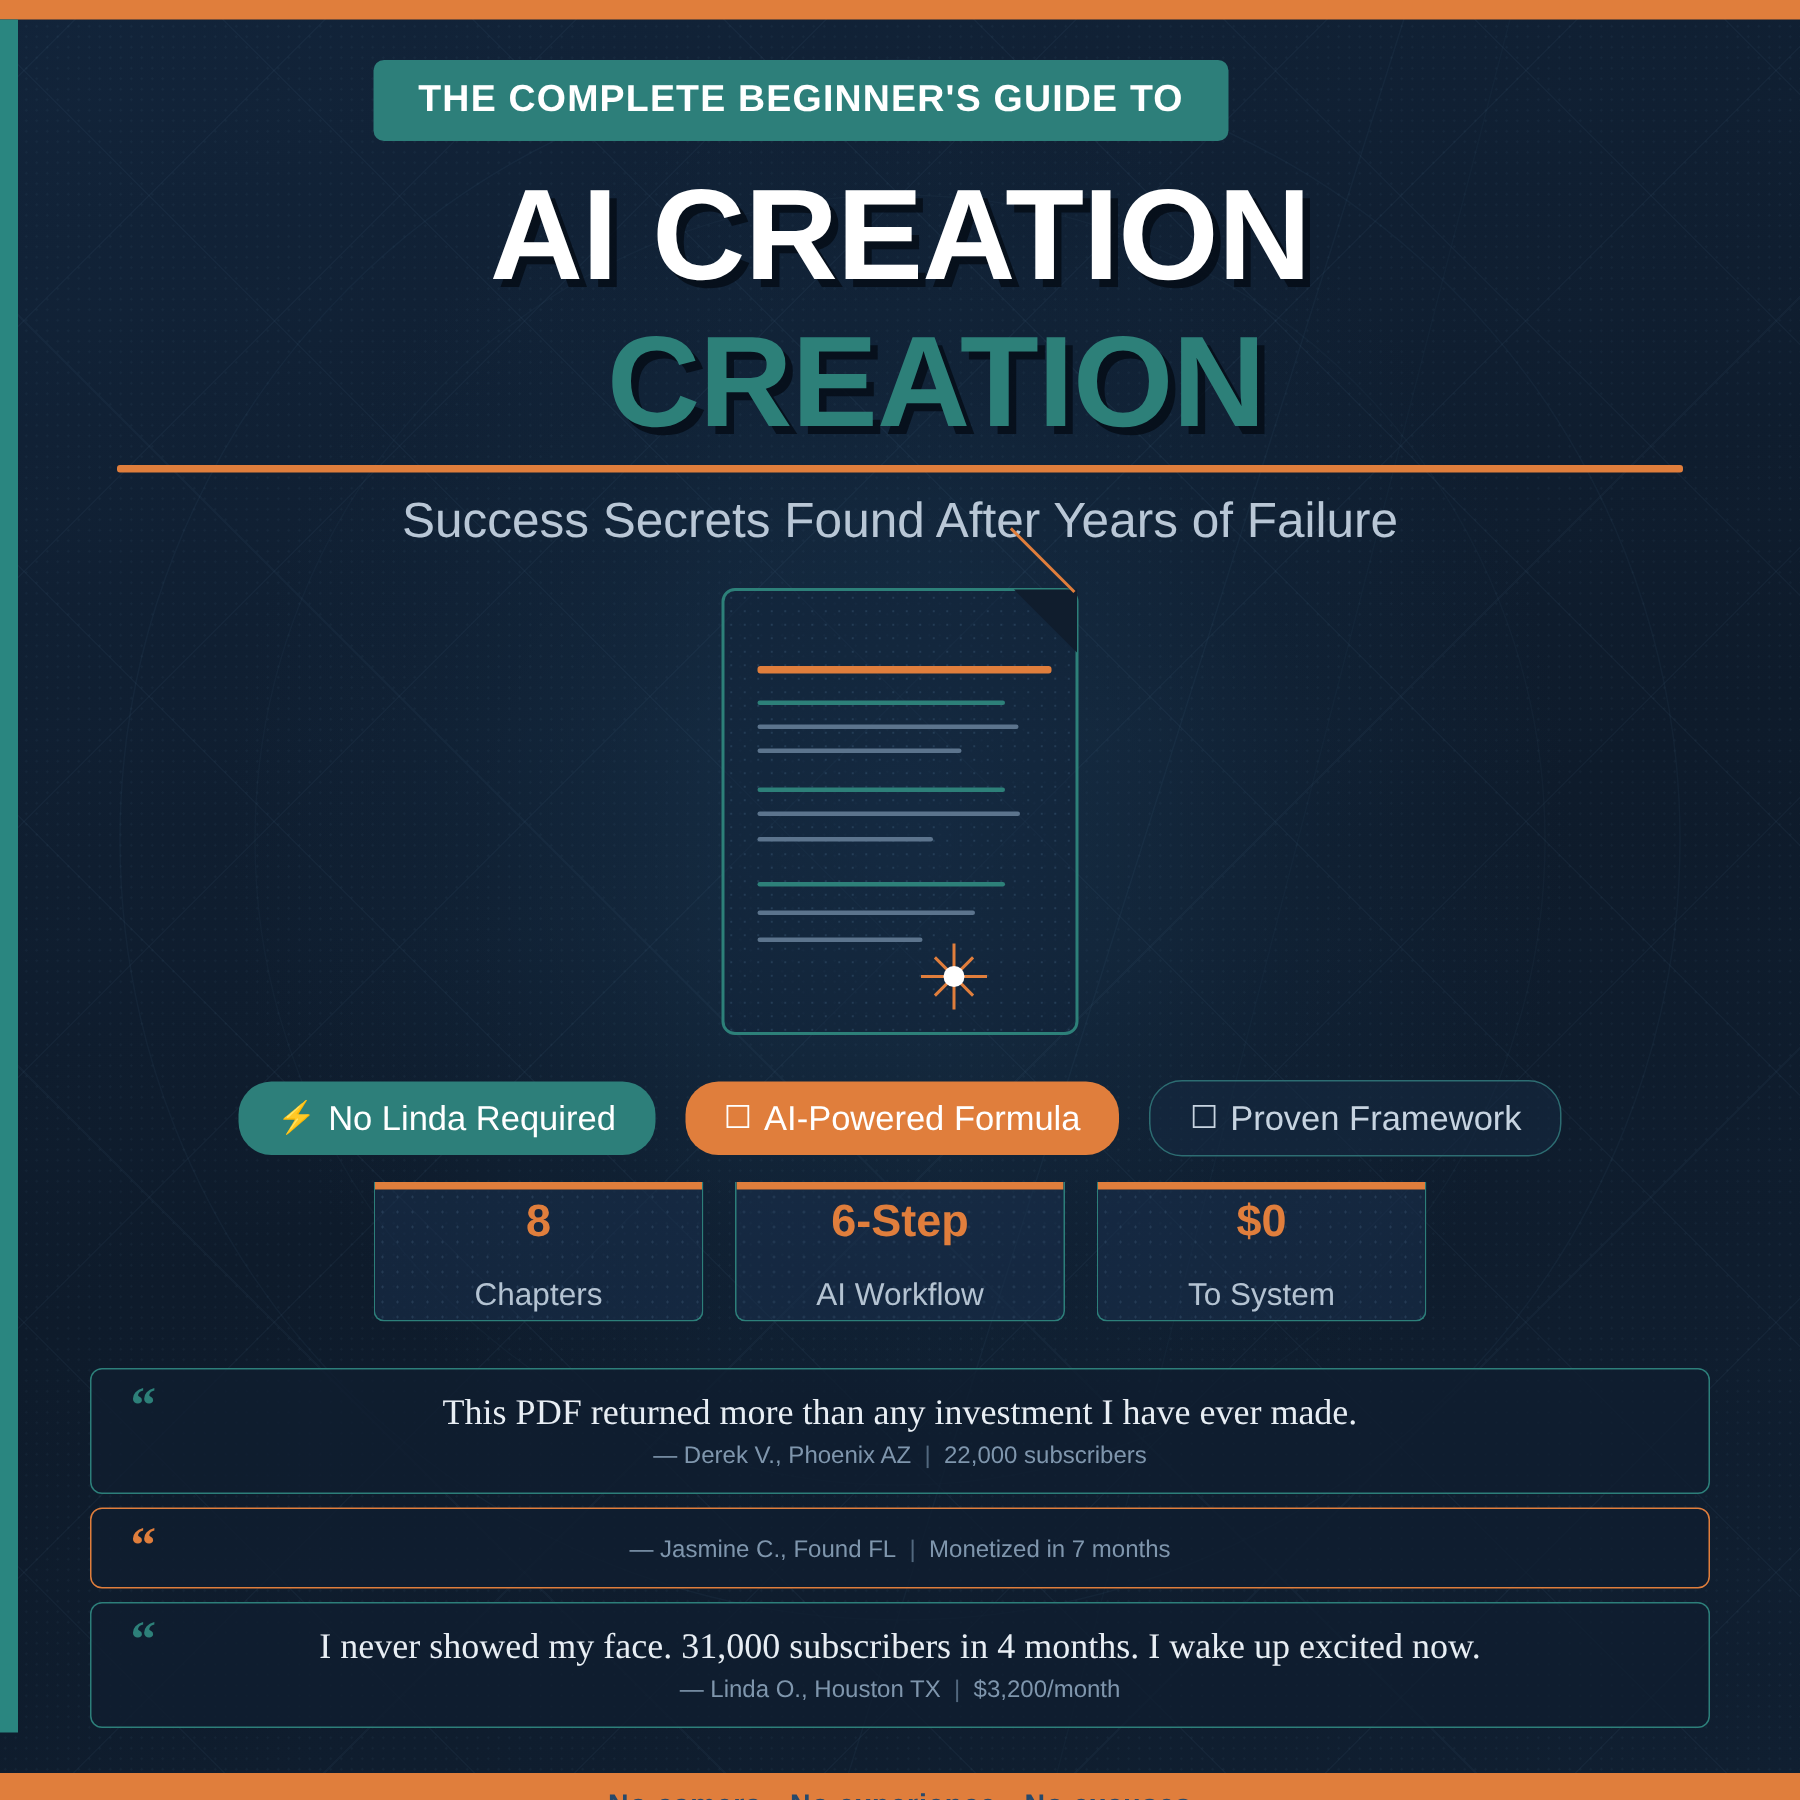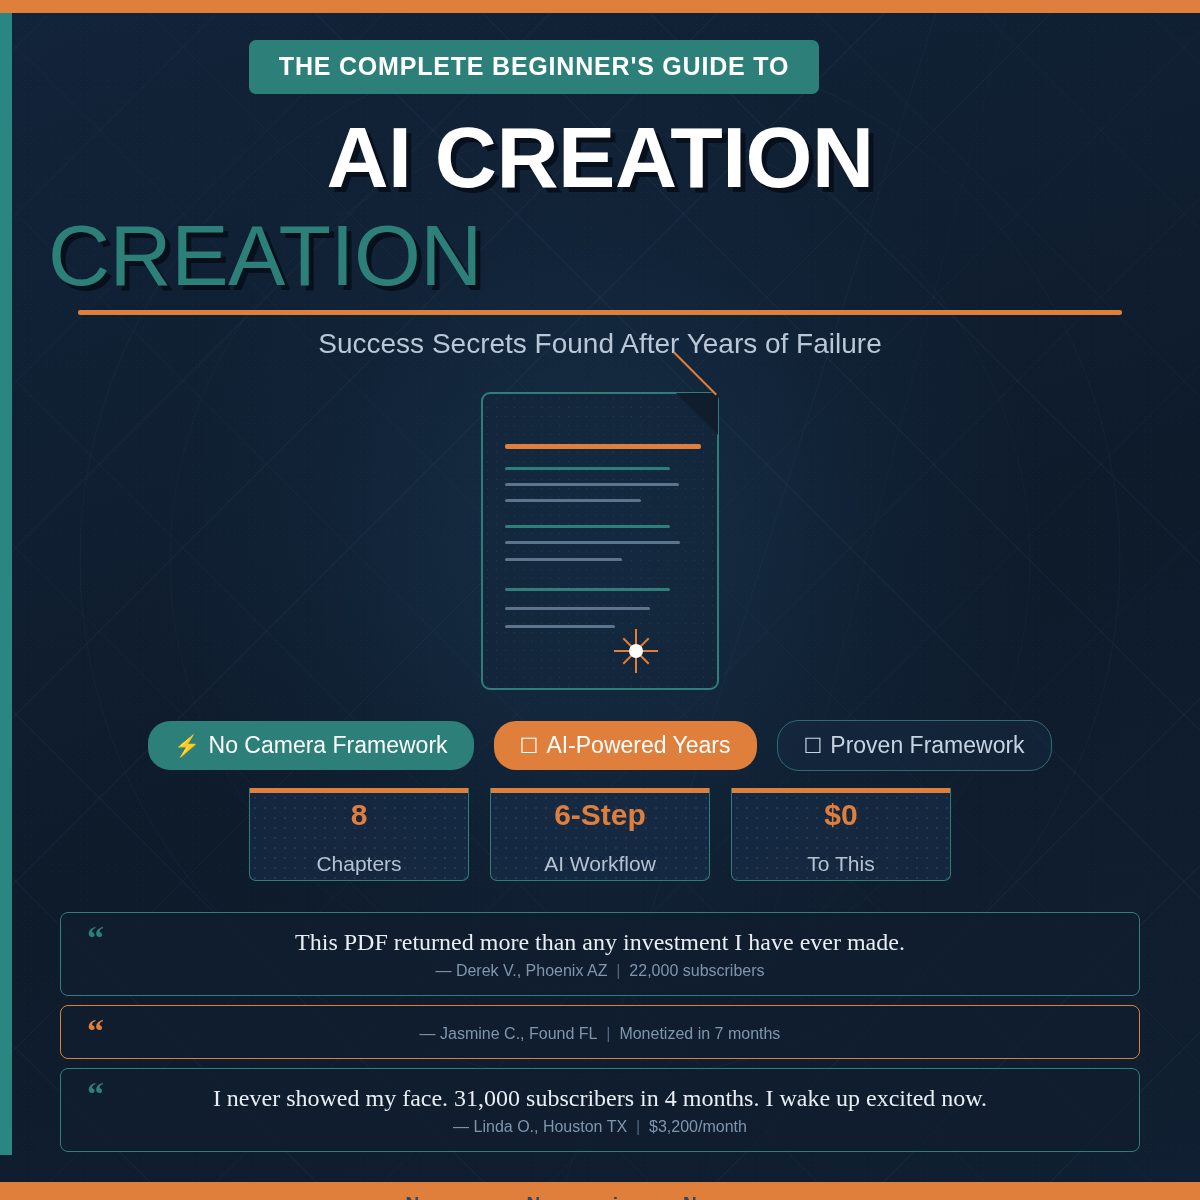--- a/index.html
+++ b/index.html
@@ -58,29 +58,29 @@
     font-size:25px; font-weight:bold; letter-spacing:0.8px;
   }
 
   
   .title1{
     position:absolute; top:108px; left:0; width:1200px; text-align:center;
     font-size:86px; font-weight:bold; color:#ffffff; letter-spacing:-0.5px;
     text-shadow:5px 5px 0 rgba(5,12,22,0.82);
   }
   .title2{
-    position:absolute; top:206px; left:0; width:1200px; 
-    font-size:86px; font-weight:normal; color:#2d8079; letter-spacing:-0.5px;
+    position:absolute; top:206px; left:0; width:1200px; text-align:center;
+    font-size:86px; font-weight:bold; color:#2d8079; letter-spacing:-0.5px;
     text-shadow:5px 5px 0 rgba(5,12,22,0.82);
     padding-left:48px;
   }
   .divider{ position:absolute; top:310px; left:78px; width:1044px; height:5px; background:#e07e3c; border-radius:2px; }
   .subtitle{
     position:absolute; top:328px; left:0; width:1200px; text-align:center;
-    font-size:28px; color:#b9c7d6; font-weight:normal;
+    font-size:33px; color:#b9c7d6; font-weight:normal;
   }
 
   
   .doc{
     position:absolute; top:392px; left:481px; width:238px; height:298px;
     border:2px solid #2d8079; border-radius:9px;
     background:rgba(18,36,58,0.45);
   }
   .doc-dots{
     position:absolute; inset:0; border-radius:7px;
@@ -215,25 +215,25 @@
           <i class="sp-v"></i>
           <i class="sp-d1"></i>
           <i class="sp-d2"></i>
         <div class="dot"></div>
       </div>
     </div>
 
     <div class="badges" id="badges">
         <div class="badge badge-teal">
           <span class="bicon">⚡</span>
-          <span>No Camera Framework</span>
+          <span>No Linda Required</span>
         </div>
         <div class="badge badge-orange">
           <span class="bicon">☐</span>
-          <span>AI-Powered Years</span>
+          <span>AI-Powered Formula</span>
         </div>
         <div class="badge badge-ghost">
           <span class="bicon">☐</span>
           <span>Proven Framework</span>
         </div>
       </div>
 
     <div class="stats" id="stats">
         <div class="stat">
           <div class="stat-dots"></div>
@@ -241,21 +241,21 @@
           <div class="stat-lbl">Chapters</div>
         </div>
         <div class="stat">
           <div class="stat-dots"></div>
           <div class="stat-num">6-Step</div>
           <div class="stat-lbl">AI Workflow</div>
         </div>
         <div class="stat">
           <div class="stat-dots"></div>
           <div class="stat-num">$0</div>
-          <div class="stat-lbl">To This</div>
+          <div class="stat-lbl">To System</div>
         </div>
       </div>
 
     <div class="quotes" id="quotes">
         <div class="quote q-teal">
           <div class="q-mark q-mark-teal">“</div>
           <div class="q-text">This PDF returned more than any investment I have ever made.</div>
           <div class="q-attr"><span>— Derek V., Phoenix AZ</span>&nbsp;&nbsp;<span class="q-sep">|</span>&nbsp;&nbsp;<span>22,000 subscribers</span></div>
         </div>
         <div class="quote q-orange">

